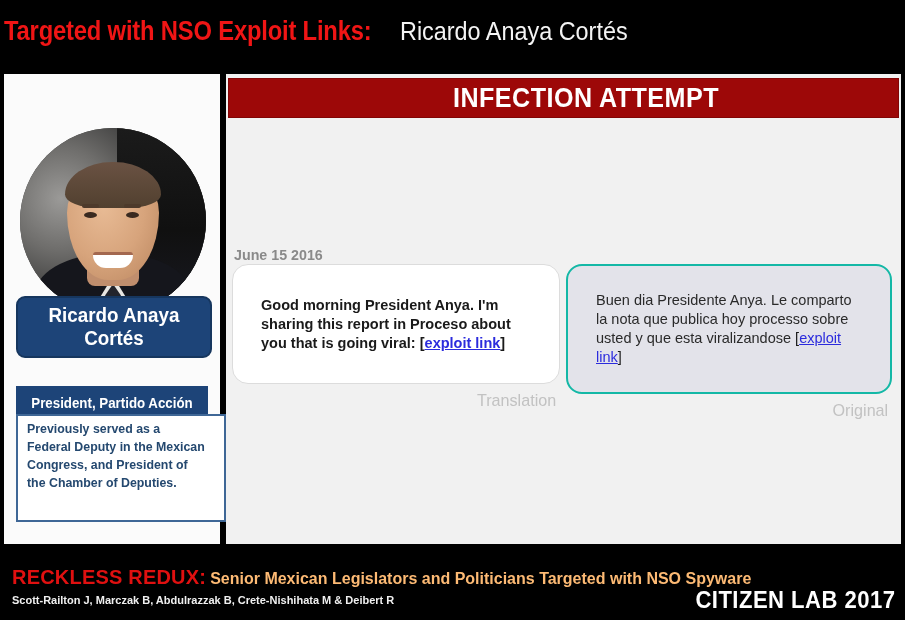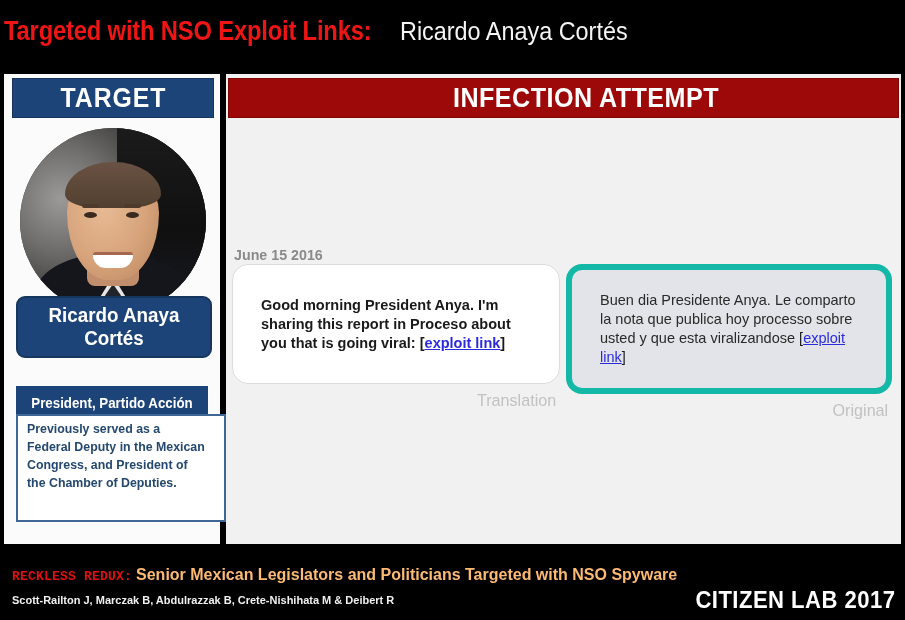--- a/index.html
+++ b/index.html
@@ -269,21 +269,21 @@
   }
   #translation-bubble {
     background: #ffffff;
     border: 1px solid #dcdcdc;
     min-height: 120px;
     display: flex;
     align-items: center;
   }
   #original-bubble {
     background: #e3e3ea;
-    border: 6px solid #14b8a6;
+    border: 2px solid #14b8a6;
     min-height: 130px;
     display: flex;
     align-items: center;
   }
   .bubble-text {
     color: #1a1a1a;
     font-size: 14.5px;
     line-height: 19px;
   }
   #translation-bubble .bubble-text { font-weight: bold; }
@@ -313,23 +313,23 @@
     width: 905px; height: 68px;
     background: #000000;
   }
   #footer-line1 {
     position: absolute;
     left: 12px; top: 14px;
     white-space: nowrap;
   }
   .ftr-red {
     color: #e01010;
-    font-family: Liberation Mono, monospace;
-    font-weight: bold;
-    font-size: 13px;
+    font-family: Liberation Sans, sans-serif;
+    font-weight: bold;
+    font-size: 20px;
     letter-spacing: 0.2px;
   }
   .ftr-white {
     color: #fdba74;
     font-family: "Liberation Sans Narrow", "Liberation Sans", sans-serif;
     font-weight: bold;
     font-size: 16px;
     margin-left: 4px;
   }
   #footer-authors {
@@ -359,23 +359,20 @@
 
 <div id="page">
 
   <div id="header">
     <span class="hdr-red">Targeted with NSO Exploit Links:</span>
     <span class="hdr-white">Ricardo Anaya Cortés</span>
   </div>
 
   <div id="target-panel">
 
-    <div id="target-banner">
-      <span class="lbl">TARGET</span>
-    </div>
 
     <div id="portrait">
       <div class="pt-bg"></div>
       <div class="pt-bg2"></div>
       <div class="pt-suit"></div>
       <div class="pt-shirt"></div>
       <div class="pt-tie"></div>
       <div class="pt-neck"></div>
       <div class="pt-face"></div>
       <div class="pt-hair"></div>

